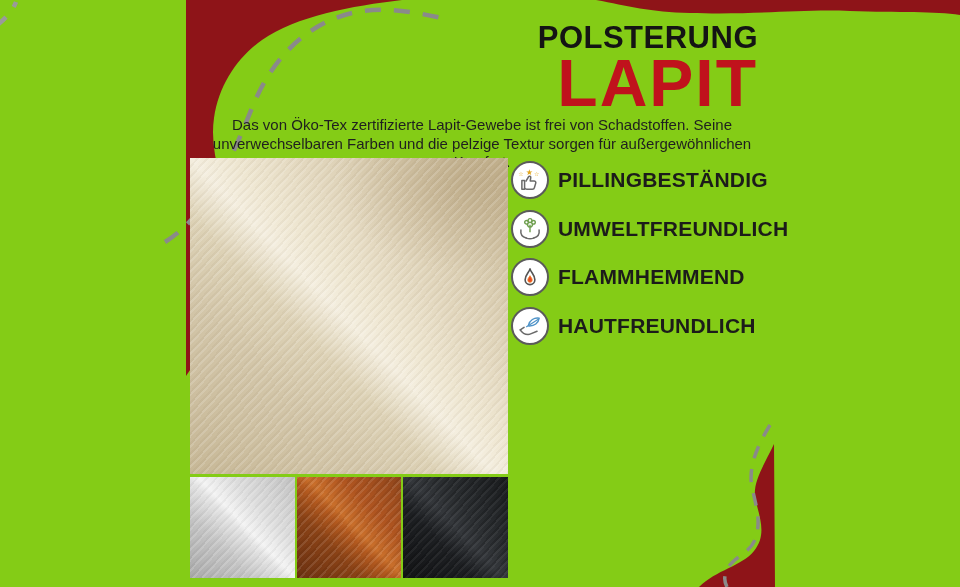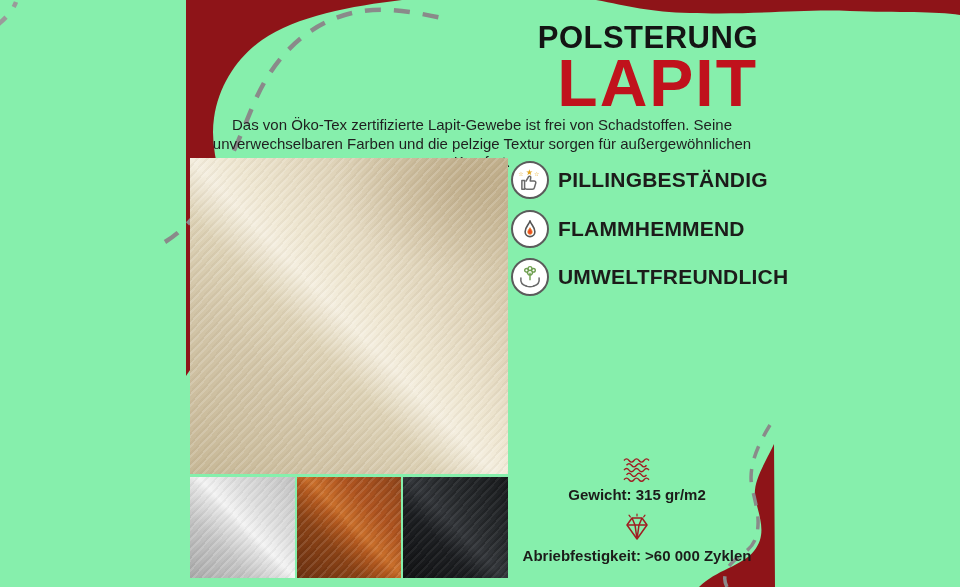--- a/index.html
+++ b/index.html
@@ -1,18 +1,18 @@
 <!DOCTYPE html>
 <html><head>
 <meta charset="utf-8">
 <style>
   * { margin:0; padding:0; box-sizing:border-box; }
   html,body { background:#ffffff; }
   .stage {
-    position:relative; width:960px; height:587px; background:#86efac;
+    position:relative; width:960px; height:587px; background:#84cc16;
     font-family:"Liberation Sans", sans-serif; overflow:hidden;
     color:#1c1c1a;
   }
   svg.decor { position:absolute; inset:0; pointer-events:none; }
 
   
   .header { position:absolute; top:22px; right:202px; text-align:right; }
   .kicker { font-size:31px; font-weight:800; letter-spacing:.5px; color:#141414; line-height:1; }
   .title  { font-size:66px; font-weight:700; letter-spacing:2px; color:#c0121c; line-height:.82; margin-top:3px;text-align:right; }
   .desc {
@@ -100,68 +100,58 @@
         </svg>
       </span>
       <span class="label">PILLINGBESTÄNDIG</span>
     </div>
 
 
 
     <div class="feature">
       <span class="badge">
         <svg width="26" height="26" viewBox="0 0 24 24">
-          <g transform="translate(0,2)">
-            <path d="M12,2.5 C13,6 16.5,8 16.5,12.5 a4.5,4.5 0 0 1 -9,0 C7.5,8 11,6 12,2.5 Z" stroke="#555" fill="none" stroke-width="1.5" stroke-linejoin="round"></path>
-            <path d="M12,8.8 c.9,1.7 2,2.4 2,4.1 a2,2 0 0 1 -4,0 c0,-1.7 1.1,-2.4 2,-4.1 Z" fill="#e84a28" stroke="#ef7d1e" stroke-width=".8"></path>
-          </g>
-        </svg>
-      </span>
-      <span class="label">FLAMMHEMMEND</span>
-    </div>
-
-    <div class="feature">
-      <span class="badge">
-        <svg width="26" height="26" viewBox="0 0 24 24">
           <g stroke="#6f9f50" fill="none" stroke-width="1.3">
             <path d="M12,15 V8 M12,10.5 C10.5,10 9.5,8.6 9.4,7 M12,10.5 C13.5,10 14.5,8.6 14.6,7"></path>
             <circle cx="8.8" cy="5.8" r="1.7"></circle>
               <circle cx="15.2" cy="5.8" r="1.7"></circle>
               <circle cx="12" cy="4.2" r="1.8"></circle>
           </g>
           <g stroke="#6a6a6a" fill="none" stroke-width="1.4" stroke-linecap="round">
             <path d="M3.6,13 c-.5,3.4 1.4,6.3 4.9,7.3"></path>
             <path d="M20.4,13 c.5,3.4 -1.4,6.3 -4.9,7.3"></path>
             <path d="M8.6,20.4 c2.2,.8 4.6,.8 6.8,0"></path>
           </g>
         </svg>
       </span>
       <span class="label">UMWELTFREUNDLICH</span>
     </div>
 
+    <div class="feature">
+      <span class="badge">
+        <svg width="26" height="26" viewBox="0 0 24 24">
+          <g transform="translate(0,2)">
+            <path d="M12,2.5 C13,6 16.5,8 16.5,12.5 a4.5,4.5 0 0 1 -9,0 C7.5,8 11,6 12,2.5 Z" stroke="#555" fill="none" stroke-width="1.5" stroke-linejoin="round"></path>
+            <path d="M12,8.8 c.9,1.7 2,2.4 2,4.1 a2,2 0 0 1 -4,0 c0,-1.7 1.1,-2.4 2,-4.1 Z" fill="#e84a28" stroke="#ef7d1e" stroke-width=".8"></path>
+          </g>
+        </svg>
+      </span>
+      <span class="label">FLAMMHEMMEND</span>
+    </div>
+
+    <div class="feature">
+      <span class="badge">
+        <svg width="26" height="26" viewBox="0 0 24 24">
+          <path d="M10.5,11.5 C11.5,6.5 16,4 20.5,4.8 C19.8,9.3 16,12.3 11,12 Z" stroke="#4f93c8" fill="none" stroke-width="1.3" stroke-linejoin="round"></path>
+          <path d="M20,5.5 L8.5,13" stroke="#4f93c8" fill="none" stroke-width="1.1"></path>
+          <g stroke="#6a6a6a" fill="none" stroke-width="1.4" stroke-linecap="round">
+            <path d="M3,15.5 l3.5,-2.2"></path>
+            <path d="M3,15.5 c1.8,3 5,4.6 8.5,4.2 l7,-2.8"></path>
+          </g>
+        </svg>
+      </span>
+      <span class="label">HAUTFREUNDLICH</span>
+    </div>
 
   </div>
 
-  <div class="specs">
-    <svg class="spec-icon" width="34" height="26" viewBox="0 0 32 26">
-      <g stroke="#a01d22" fill="none" stroke-width="1.4">
-        <path d="M3,4.5 q2.5,-3.2 5,0 t5,0 t5,0 t5,0 t5,0"></path>
-        <path d="M5.5,9.3 q2.5,-3.2 5,0 t5,0 t5,0 t5,0"></path>
-        <path d="M3,14.1 q2.5,-3.2 5,0 t5,0 t5,0 t5,0 t5,0"></path>
-        <path d="M5.5,18.9 q2.5,-3.2 5,0 t5,0 t5,0 t5,0"></path>
-        <path d="M3,23.7 q2.5,-3.2 5,0 t5,0 t5,0 t5,0 t5,0"></path>
-      </g>
-    </svg>
-    <div class="spec-label">Gewicht: 315 gr/m2</div>
-
-    <svg class="spec-icon spec-gap" width="32" height="30" viewBox="0 0 32 30">
-      <g stroke="#a01d22" fill="none" stroke-width="1.5" stroke-linejoin="round">
-        <path d="M6,12 L11,5 H21 L26,12 L16,26 Z"></path>
-        <path d="M6,12 H26 M11,5 L14,12 L16,26 M21,5 L18,12 L16,26"></path>
-      </g>
-      <g stroke="#a01d22" stroke-width="1.2" stroke-linecap="round">
-        <path d="M16,1 V3 M8,2.2 L9.3,3.9 M24,2.2 L22.7,3.9"></path>
-      </g>
-    </svg>
-    <div class="spec-label">Abriebfestigkeit: &gt;60 000 Zyklen</div>
-  </div>
 
 </div>
 
 </body></html>

